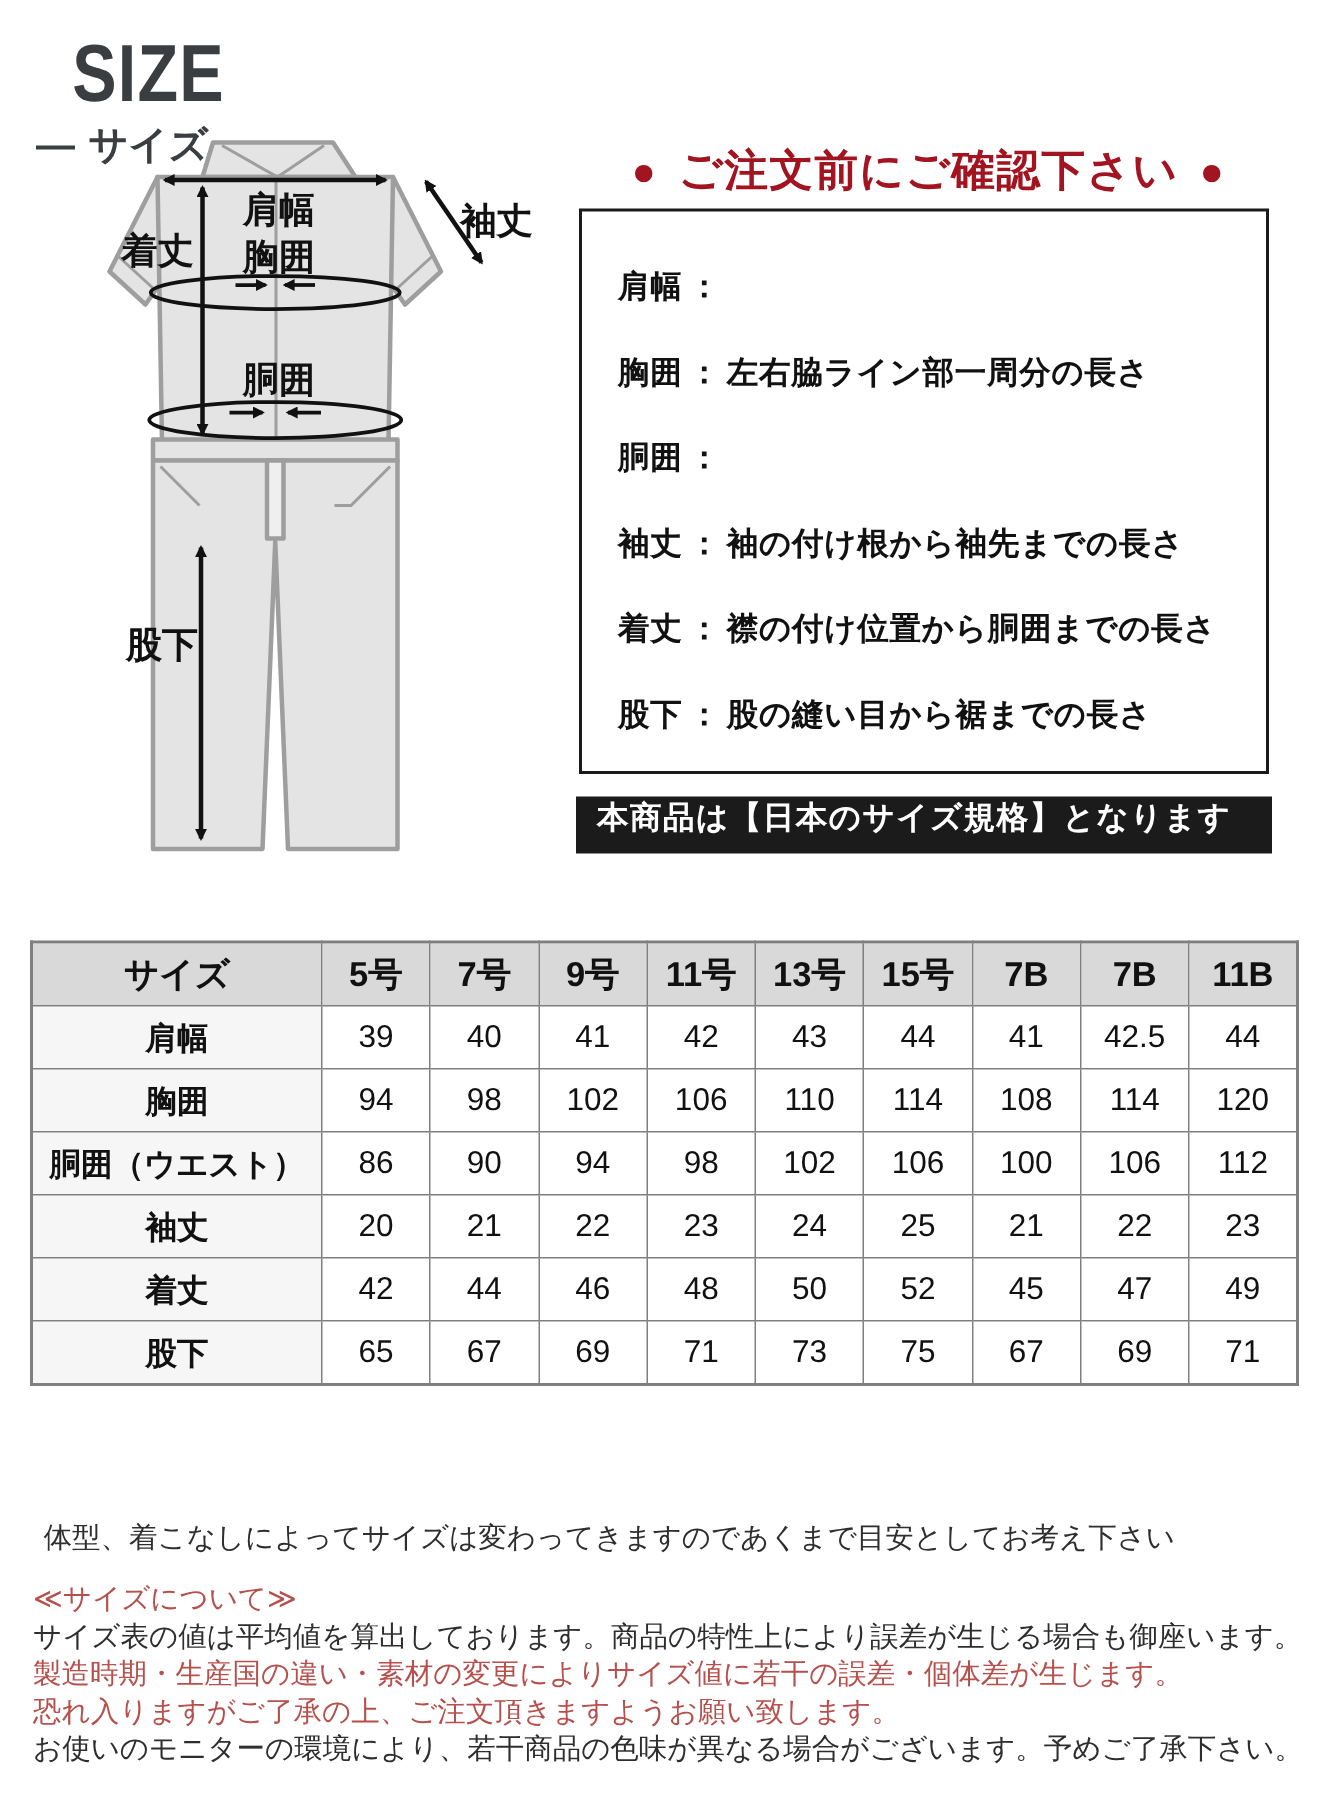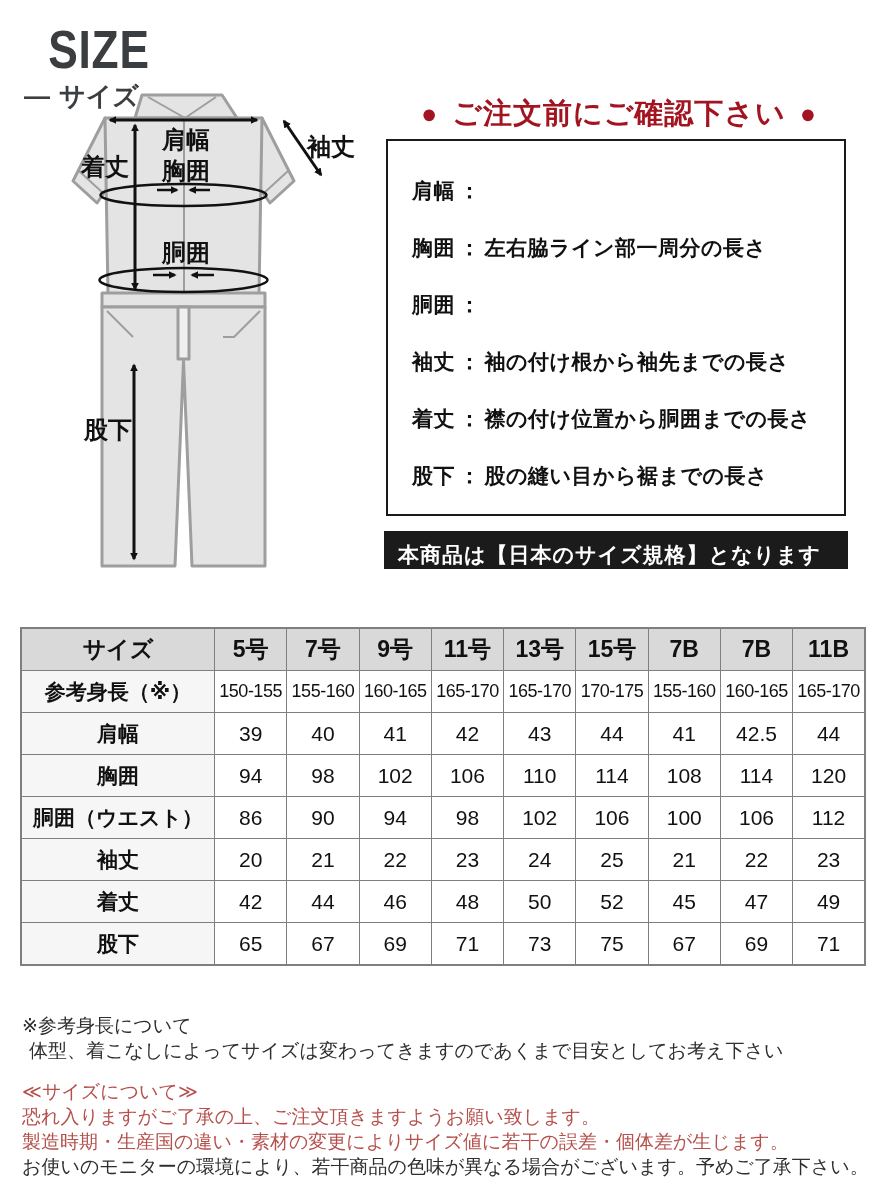--- a/index.html
+++ b/index.html
@@ -33,21 +33,21 @@
   .confirm-head .bullet{font-size:27px;line-height:1;}
   .def-box{
     position:absolute;left:386px;top:139px;width:460px;height:377px;box-sizing:border-box;
     border:2px solid #1a1a1a;background:#fff;padding:36px 0 0 24px;
   }
   .def-row{height:57px;display:flex;align-items:flex-start;font-size:21px;font-weight:bold;letter-spacing:.5px;white-space:nowrap;}
   .def-row .sep{padding:0 4px;}
   
   .notice-bar{
     position:absolute;left:384px;top:531px;width:464px;height:38px;box-sizing:border-box;
-    background:var(--bar-bg);color:#ffffff;display:flex;align-items:flex-end;
+    background:var(--bar-bg);color:#ffffff;display:flex;align-items:flex-start;
     padding-left:14px;font-size:21px;font-weight:bold;letter-spacing:1px;white-space:nowrap;
   }
   
   .table-wrap{position:absolute;left:20px;top:627px;width:846px;}
   table.size{border-collapse:collapse;table-layout:fixed;width:846px;border:2px solid var(--tborder);}
   table.size th,table.size td{
     border:1px solid var(--tborder);height:41px;padding:0;text-align:center;vertical-align:middle;
     overflow:hidden;white-space:nowrap;
   }
   table.size thead th{background:var(--thead-bg);font-size:23px;font-weight:bold;}
@@ -174,32 +174,20 @@
           <th>9号</th>
           <th>11号</th>
           <th>13号</th>
           <th>15号</th>
           <th>7B</th>
           <th>7B</th>
           <th>11B</th>
         </tr>
       </thead>
     <tbody>
-        <tr class="range">
-          <th>参考身長（※）</th>
-          <td>150-155</td>
-          <td>155-160</td>
-          <td>160-165</td>
-          <td>165-170</td>
-          <td>165-170</td>
-          <td>170-175</td>
-          <td>155-160</td>
-          <td>160-165</td>
-          <td>165-170</td>
-        </tr>
         <tr>
           <th>肩幅</th>
           <td>39</td>
           <td>40</td>
           <td>41</td>
           <td>42</td>
           <td>43</td>
           <td>44</td>
           <td>41</td>
           <td>42.5</td>
@@ -263,19 +251,19 @@
           <td>75</td>
           <td>67</td>
           <td>69</td>
           <td>71</td>
         </tr>
       </tbody>
   </table>
 </div>
 
 <div class="notes">
-  <p>※参考身長について</p>
   <p class="indent">体型、着こなしによってサイズは変わってきますのであくまで目安としてお考え下さい</p>
   <p class="red size-heading">≪サイズについて≫</p>
+  <p>サイズ表の値は平均値を算出しております。商品の特性上により誤差が生じる場合も御座います。</p>
+  <p class="red">製造時期・生産国の違い・素材の変更によりサイズ値に若干の誤差・個体差が生じます。</p>
   <p class="red">恐れ入りますがご了承の上、ご注文頂きますようお願い致します。</p>
-  <p class="red">製造時期・生産国の違い・素材の変更によりサイズ値に若干の誤差・個体差が生じます。</p>
   <p>お使いのモニターの環境により、若干商品の色味が異なる場合がございます。予めご了承下さい。</p>
 </div>
 
 </body></html>

